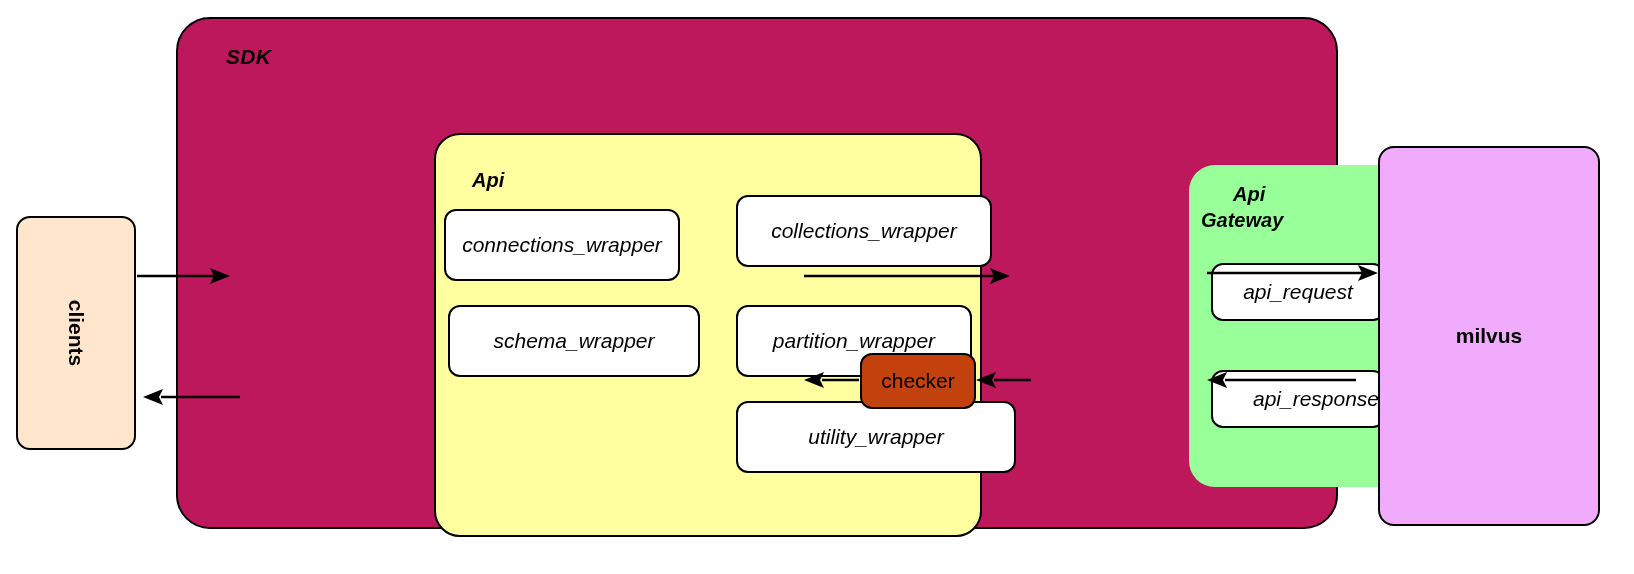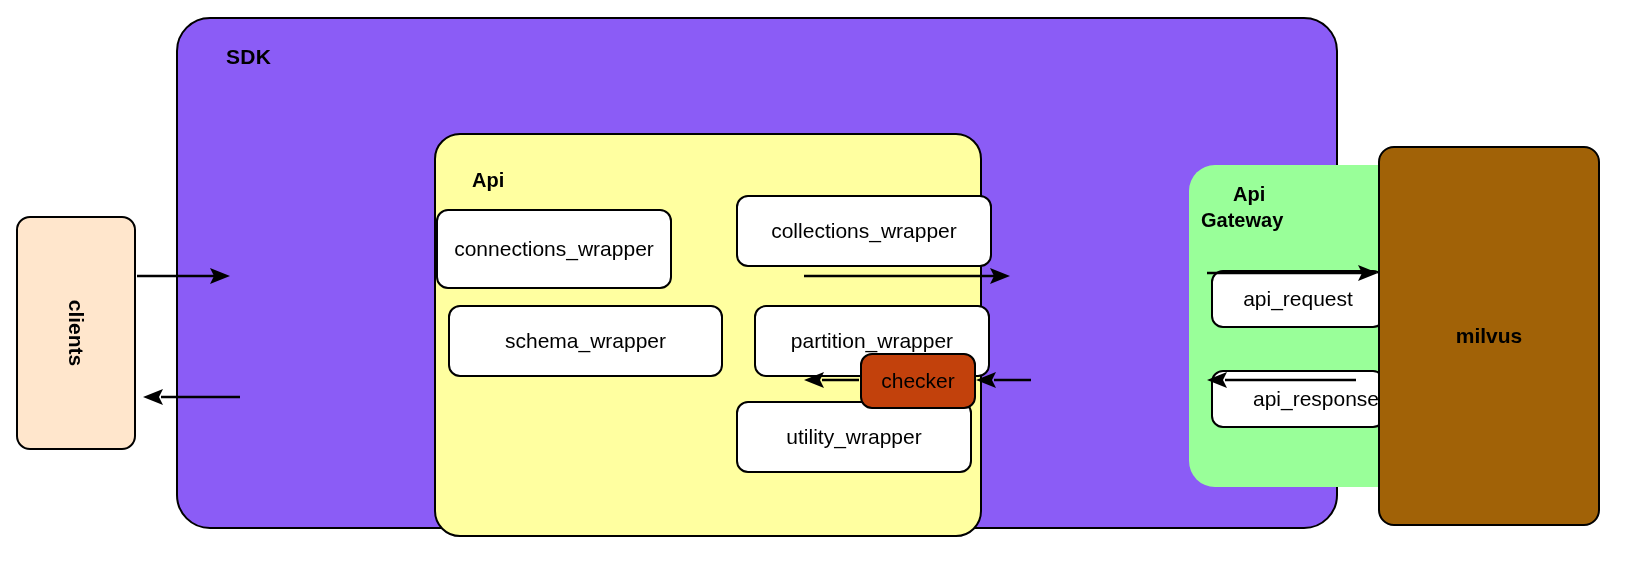--- a/index.html
+++ b/index.html
@@ -26,24 +26,25 @@
     align-items: center;
     justify-content: center;
   }
 
   
   .sdk-container {
     left: 176px;
     top: 17px;
     width: 1162px;
     height: 512px;
-    background: #8b5cf6;
+    background: #be185d;
     border: 2.5px solid #000000;
     border-radius: 34px;
     display: block;
+    font-style: italic;
   }
   .sdk-label {
     position: absolute;
     left: 48px;
     top: 26px;
     font-size: 21px;
     font-weight: bold;
     color: #000000;
     letter-spacing: 0.3px;
   }
@@ -118,21 +119,21 @@
     transform: rotate(90deg);
     white-space: nowrap;
   }
 
   
   .milvus-box {
     left: 1378px;
     top: 146px;
     width: 222px;
     height: 380px;
-    background: #a16207;
+    background: #f0abfc;
     border-radius: 16px;
   }
   .milvus-label {
     font-size: 21px;
     font-weight: bold;
     color: #000000;
   }
 
   
   .checker-box {
@@ -172,46 +173,46 @@
 
   <div class="box sdk-container">
     <span class="sdk-label">SDK</span>
 
     <div class="box wrapper-group">
       <div class="wrapper-label">
         <span class="indent">Api</span>
         <span>Wrapper</span>
       </div>
 
-      <div class="box leaf" style="left:0;  top:74px;  width:236px; height:80px;">
+      <div class="box leaf" style="left:8px;  top:74px;  width:236px; height:72px;">
         <span>connections_wrapper</span>
       </div>
       <div class="box leaf" style="left:300px; top:60px;  width:256px; height:72px;">
         <span>collections_wrapper</span>
       </div>
 
-      <div class="box leaf" style="left:12px;  top:170px; width:275px; height:72px;">
+      <div class="box leaf" style="left:12px;  top:170px; width:252px; height:72px;">
         <span>schema_wrapper</span>
       </div>
-      <div class="box leaf" style="left:318px; top:170px; width:236px; height:72px;">
+      <div class="box leaf" style="left:300px; top:170px; width:236px; height:72px;">
         <span>partition_wrapper</span>
       </div>
 
-      <div class="box leaf" style="left:300px; top:266px; width:236px; height:72px;">
+      <div class="box leaf" style="left:300px; top:266px; width:280px; height:72px;">
         <span>utility_wrapper</span>
       </div>
     </div>
 
     <div class="box gateway-group">
       <div class="gateway-label">
         <span class="indent">Api</span>
         <span>Gateway</span>
       </div>
 
-      <div class="box leaf" style="left:22px; top:98px;  width:174px; height:58px;margin-top:7px;">
+      <div class="box leaf" style="left:22px; top:98px;  width:174px; height:58px;">
         <span>api_request</span>
       </div>
       <div class="box leaf" style="left:22px; top:205px; width:174px; height:58px;padding-left:36px;">
         <span>api_response</span>
       </div>
     </div>
   </div>
 
   <div class="box checker-box">
     <span>checker</span>

